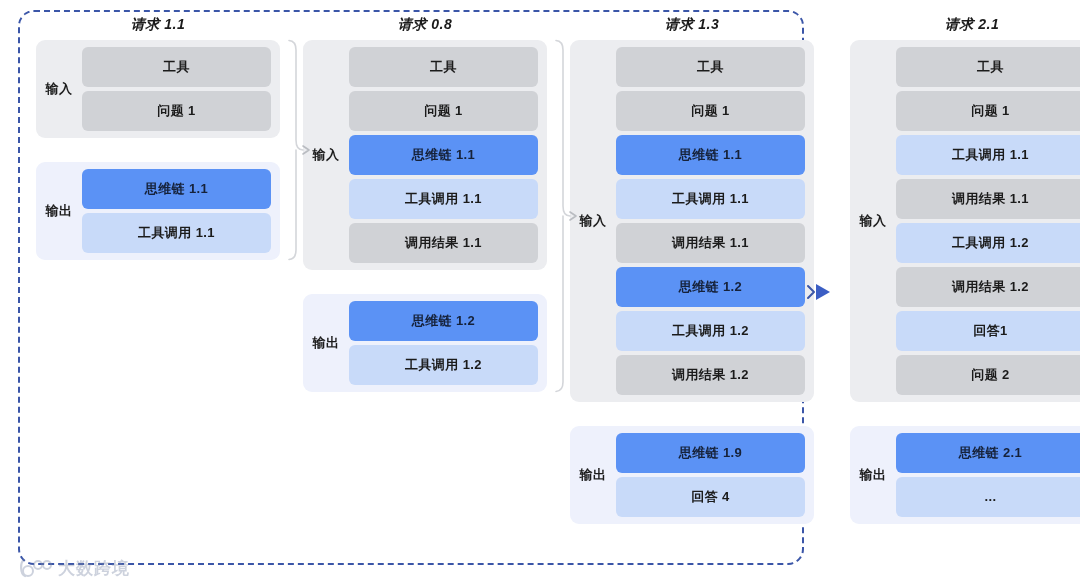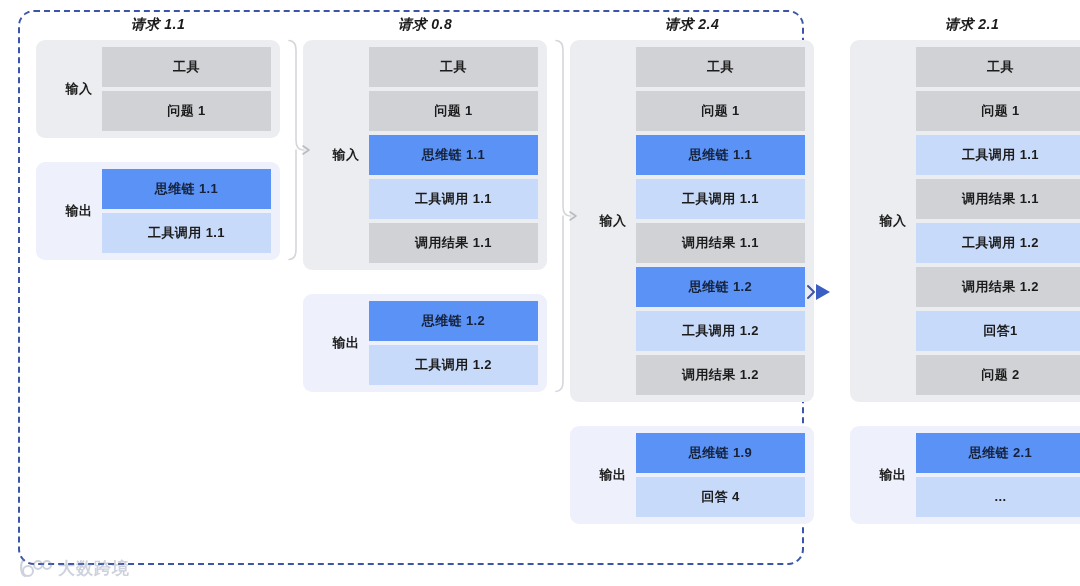--- a/index.html
+++ b/index.html
@@ -63,33 +63,32 @@
   .io-group.output { background: #eef1fc; }
 
   .io-label {
     width: 46px;
     min-width: 46px;
     text-align: center;
     font-size: 13px;
     font-weight: bold;
     color: #1b1b1b;
     letter-spacing: 0.5px;
-    padding-left: 20px;
   }
   .io-blocks {
     flex: 1;
     display: flex;
     flex-direction: column;
     gap: 4px;
   }
 
   .block {
     height: 40px;
     line-height: 40px;
-    border-radius: 0;
+    border-radius: 6px;
     text-align: center;
     font-size: 13px;
     font-weight: bold;
     letter-spacing: 0.4px;
     color: #1b1b1b;
     white-space: nowrap;
   }
   .block.gray       { background: #d0d2d6; }
   .block.blue-solid { background: #5b92f5; color: #16223a; }
   .block.blue-light { background: #c8daf9; }
@@ -173,21 +172,21 @@
         </div>
         <div class="io-group output" style="margin-top: 24px;">
           <div class="io-label">输出</div>
           <div class="io-blocks">
             <div class="block blue-solid">思维链 1.2</div>
             <div class="block blue-light">工具调用 1.2</div>
           </div>
         </div>
       </div>
       <div class="column" style="left: 570px; top: 14px; width: 244px;">
-        <div class="col-title">请求 2.4</div>
+        <div class="col-title">请求 1.3</div>
         <div class="io-group input">
           <div class="io-label">输入</div>
           <div class="io-blocks">
             <div class="block gray">工具</div>
             <div class="block gray">问题 1</div>
             <div class="block blue-solid">思维链 1.1</div>
             <div class="block blue-light">工具调用 1.1</div>
             <div class="block gray">调用结果 1.1</div>
             <div class="block blue-solid">思维链 1.2</div>
             <div class="block blue-light">工具调用 1.2</div>

